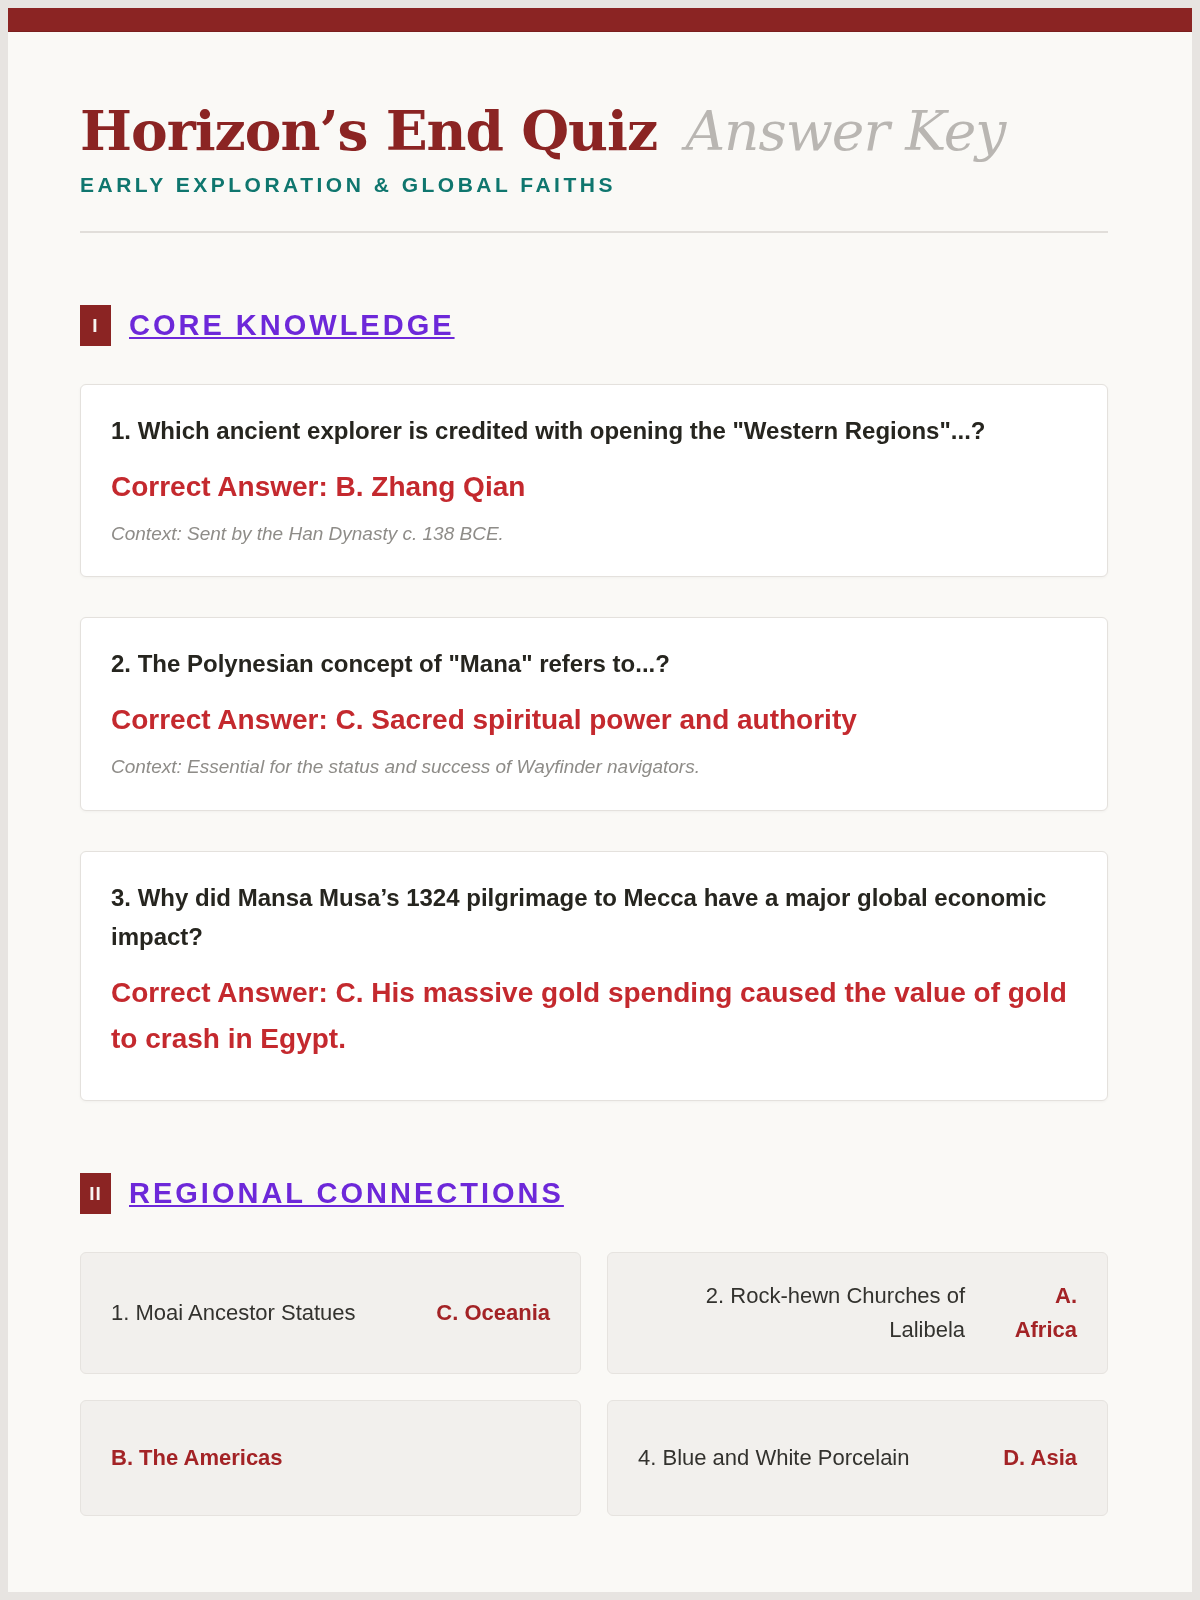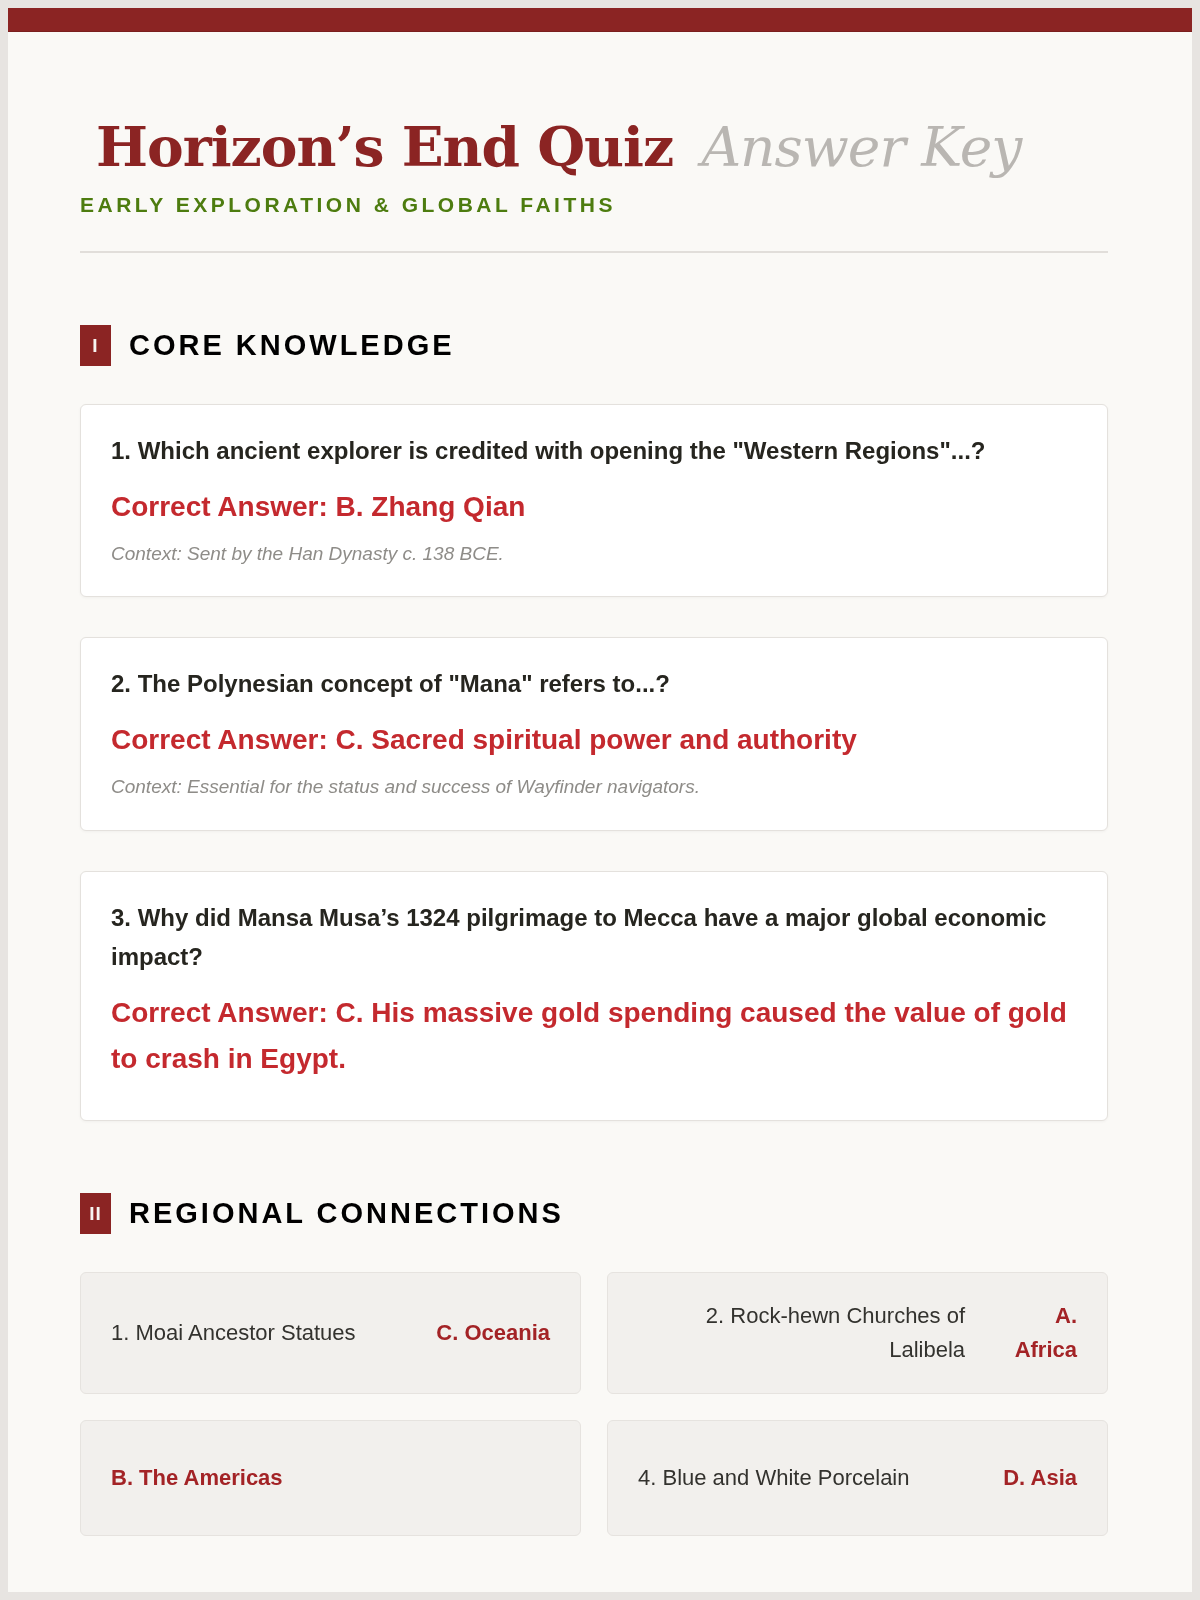--- a/index.html
+++ b/index.html
@@ -17,35 +17,35 @@
     height: 23px;
     background: #8b2423;
     border-bottom: 1px solid #7a1f1e;
   }
   .page {
     padding: 0 84px 0 72px;
   }
   
   .doc-header { padding-top: 70px; }
   .doc-title {
-    margin: 16px;
+    margin: 0;
     font-family: "DejaVu Serif", serif;
     font-size: 55px;
     line-height: 1.05;
     white-space: nowrap;
     letter-spacing: -1px;
   }
   .title-main { color: #8b2423; font-weight: bold; }
   .title-suffix { color: #b9b6b2; font-style: italic; font-weight: normal; margin-left: 10px; }
   .doc-subtitle {
     margin-top: 12px;
     font-size: 21px;
     font-weight: bold;
     letter-spacing: 3.5px;
-    color: #4d7c0f;
+    color: #0f766e;
   }
   .header-rule {
     border: none;
     border-top: 2px solid #e1deda;
     margin: 34px 0 0 0;
   }
   
   .section-head {
     display: flex;
     align-items: center;
@@ -62,21 +62,22 @@
     padding: 11px 9px;
     min-width: 13px;
     text-align: center;
     line-height: 1;
   }
   .section-title {
     margin: 0;
     font-size: 29px;
     font-weight: bold;
     letter-spacing: 3px;
-    color: #000000;
+    color: #6d28d9;
+    text-decoration: underline;
   }
   
   .q-card {
     background: #ffffff;
     border: 1px solid #e4e1dd;
     border-radius: 6px;
     box-shadow: 0 1px 3px rgba(0,0,0,0.04);
     padding: 27px 30px 28px 30px;
     margin-bottom: 40px;
   }

